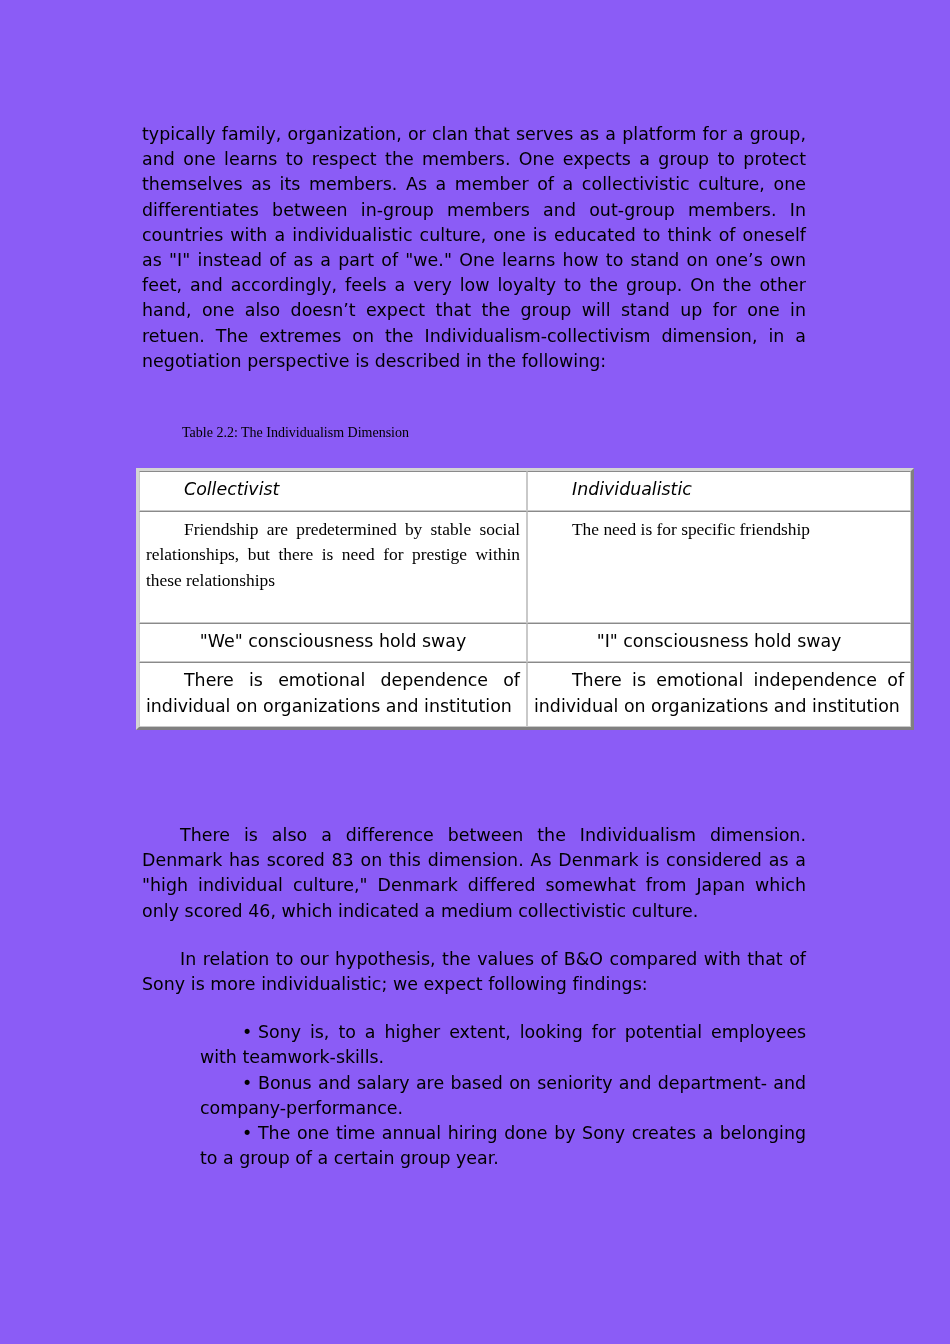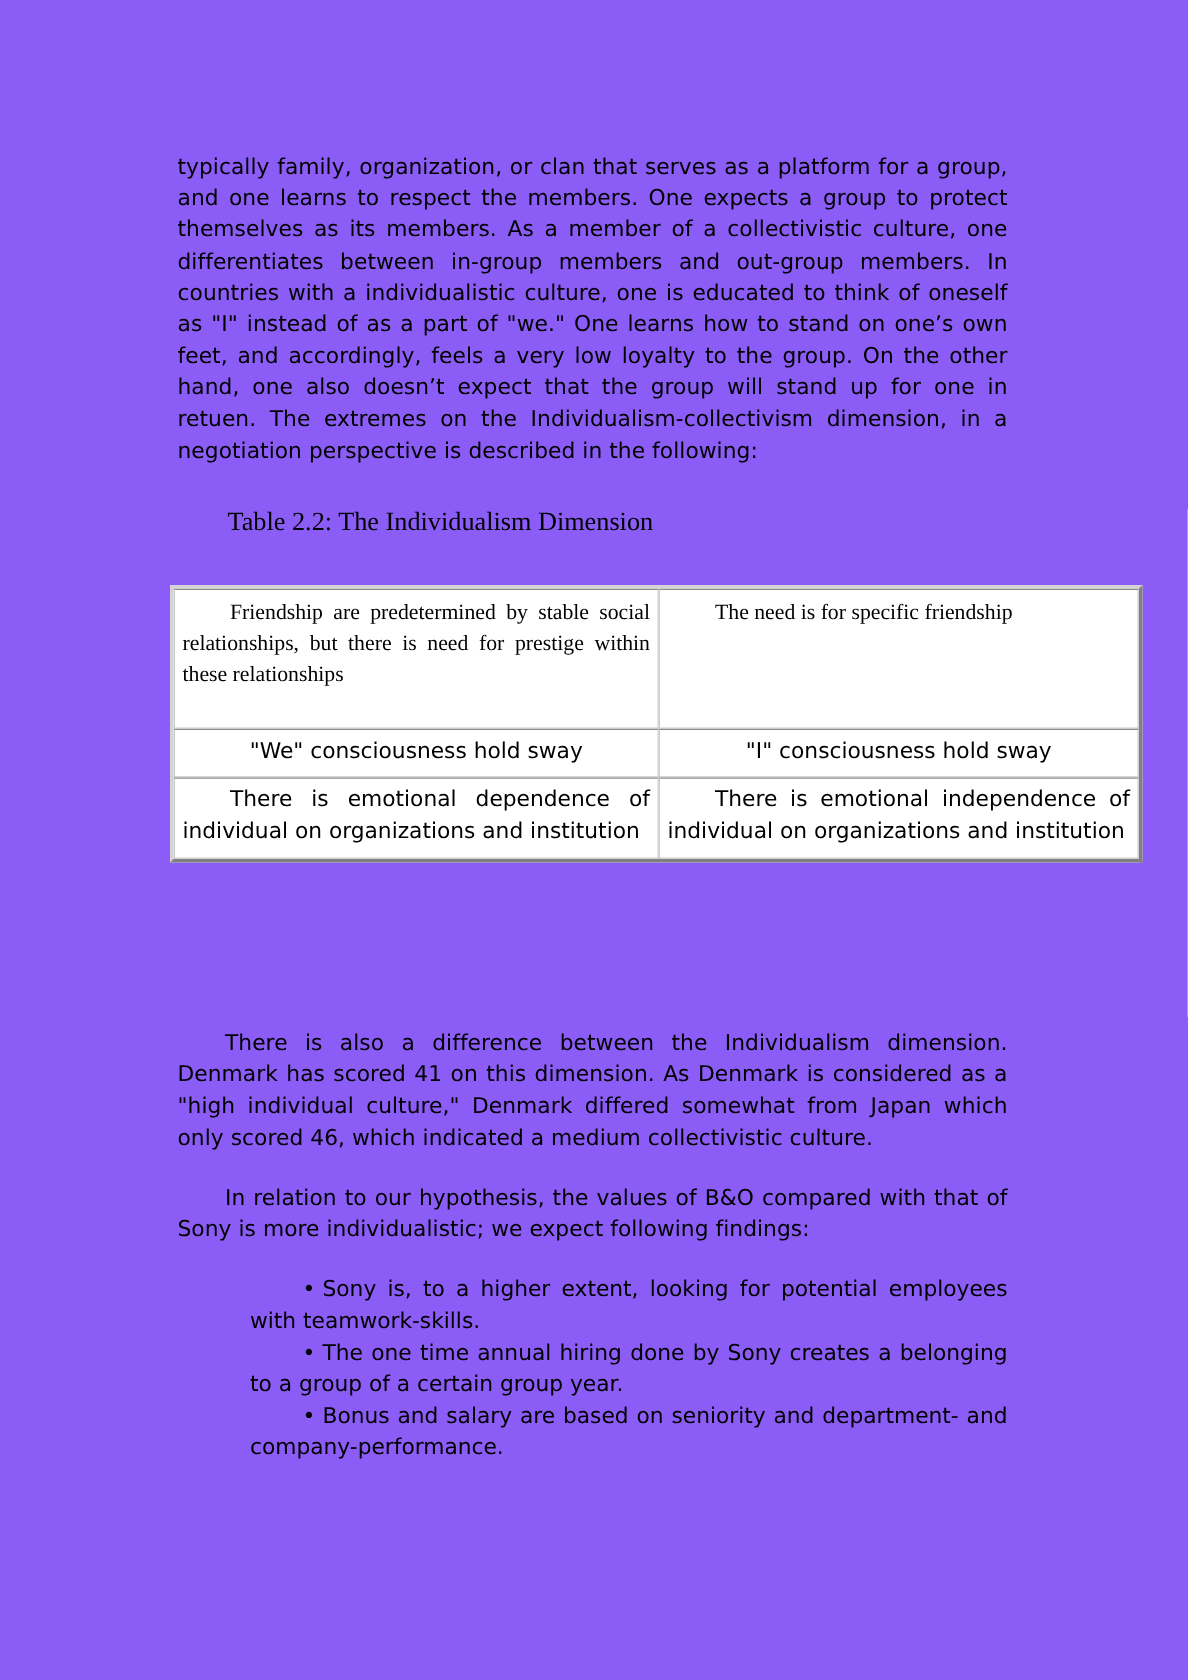--- a/index.html
+++ b/index.html
@@ -42,23 +42,23 @@
   p.indent-par {
     text-indent: 38px;
   }
 
   .spacer-sm { height: 23px; }
   .spacer-md { height: 33px; }
 
   
   .table-caption {
     font-family: "Liberation Serif", serif;
-    font-size: 21px;
+    font-size: 14px;
     line-height: 20px;
-    margin: 0 0 0 40px;
+    margin: 16px 0 0 40px;
     color: #000;
   }
 
   
   .tbl-wrap {
     position: absolute;
     left: 136px;
     top: 468px;
     width: 750px;
   }
@@ -134,20 +134,28 @@
 
     <div class="spacer-md"></div>
 
     <div class="table-caption">Table 2.2: The Individualism Dimension</div>
 
   </div>
 
   <div class="tbl-wrap">
     <table class="dim-table">
       <tbody>
+        <tr class="head-row">
+          <td class="col-left">
+            <p class="cell-head">Collectivist</p>
+          </td>
+          <td class="col-right">
+            <p class="cell-head">Individualistic</p>
+          </td>
+        </tr>
 
         <tr class="tall-row">
           <td class="col-left">
             <p class="cell-just">Friendship are predetermined by stable social relationships, but there is need for prestige within these relationships</p>
           </td>
           <td class="col-right">
             <p class="cell-just">The need is for specific friendship</p>
           </td>
         </tr>
 
@@ -167,29 +175,29 @@
           <td class="col-right">
             <p class="cell-just">There is emotional independence of individual on organizations and institution</p>
           </td>
         </tr>
       </tbody>
     </table>
   </div>
 
   <div class="content" style="top: 823px;">
 
-    <p class="body-par indent-par">There is also a difference between the Individualism dimension. Denmark has scored 41 on this dimension. As Denmark is considered as a "high individual culture," Denmark differed somewhat from Japan which only scored 46, which indicated a medium collectivistic culture.</p>
+    <p class="body-par indent-par">There is also a difference between the Individualism dimension. Denmark has scored 83 on this dimension. As Denmark is considered as a "high individual culture," Denmark differed somewhat from Japan which only scored 46, which indicated a medium collectivistic culture.</p>
 
     <div class="spacer-sm"></div>
 
     <p class="body-par indent-par">In relation to our hypothesis, the values of B&amp;O compared with that of Sony is more individualistic; we expect following findings:</p>
 
     <div class="spacer-sm"></div>
 
     <ul class="bullets">
       <li><span class="bullet-glyph">•</span><span>Sony is, to a higher extent, looking for potential employees with teamwork-skills.</span></li>
+      <li><span class="bullet-glyph">•</span><span>Bonus and salary are based on seniority and department- and company-performance.</span></li>
       <li><span class="bullet-glyph">•</span><span>The one time annual hiring done by Sony creates a belonging to a group of a certain group year.</span></li>
-      <li><span class="bullet-glyph">•</span><span>Bonus and salary are based on seniority and department- and company-performance.</span></li>
     </ul>
 
   </div>
 
 </div>
 
 </body></html>

